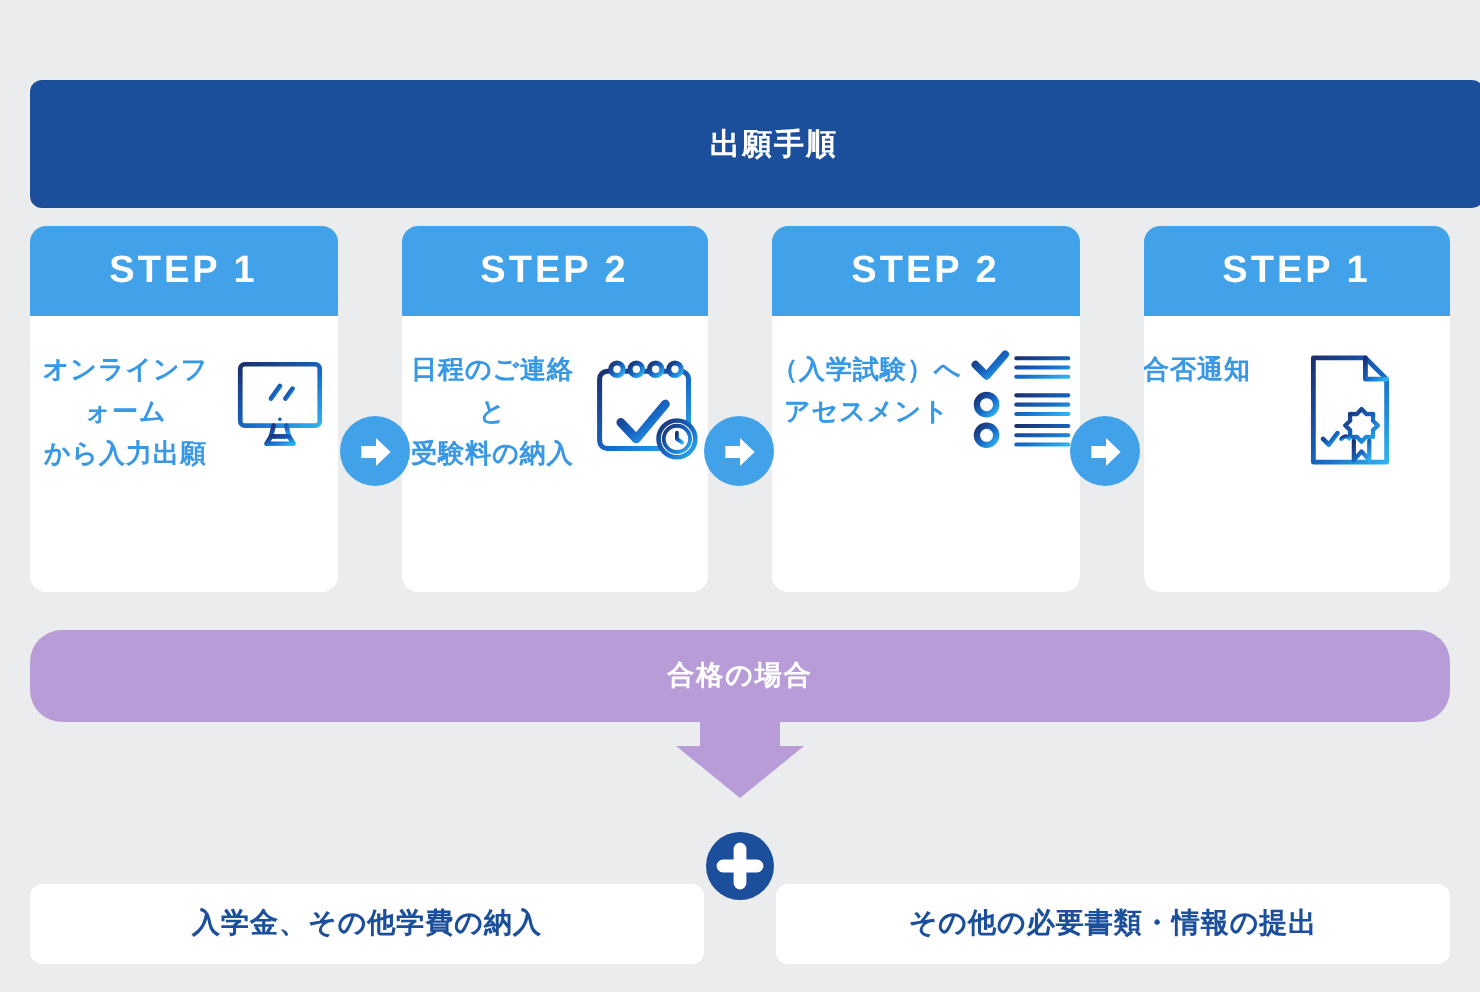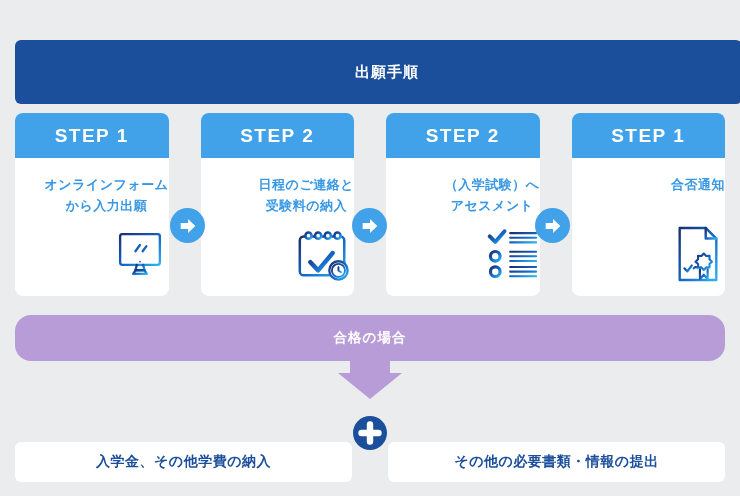--- a/index.html
+++ b/index.html
@@ -28,21 +28,21 @@
   .step-card{
     flex:1;background:#fff;border-radius:8px;
     display:flex;flex-direction:column;overflow:hidden;
   }
   .step-header{
     height:45px;flex:0 0 45px;background:#41a1e9;
     display:flex;align-items:center;justify-content:center;
     color:#fff;font-size:19px;font-weight:600;letter-spacing:1.5px;
   }
   .step-body{
-    flex:1;display:flex;flex-direction:column;align-items:flex-end;
+    flex:1;display:flex;align-items:flex-start;
     padding-top:16px;
     font-family:Liberation Serif, serif;
   }
   .step-desc{
     height:46px;text-align:center;
     color:#3898e4;font-size:13px;font-weight:700;line-height:21px;
     letter-spacing:0.5px;
   }
   .step-icon-box{
     flex:1;display:flex;align-items:center;justify-content:center;

